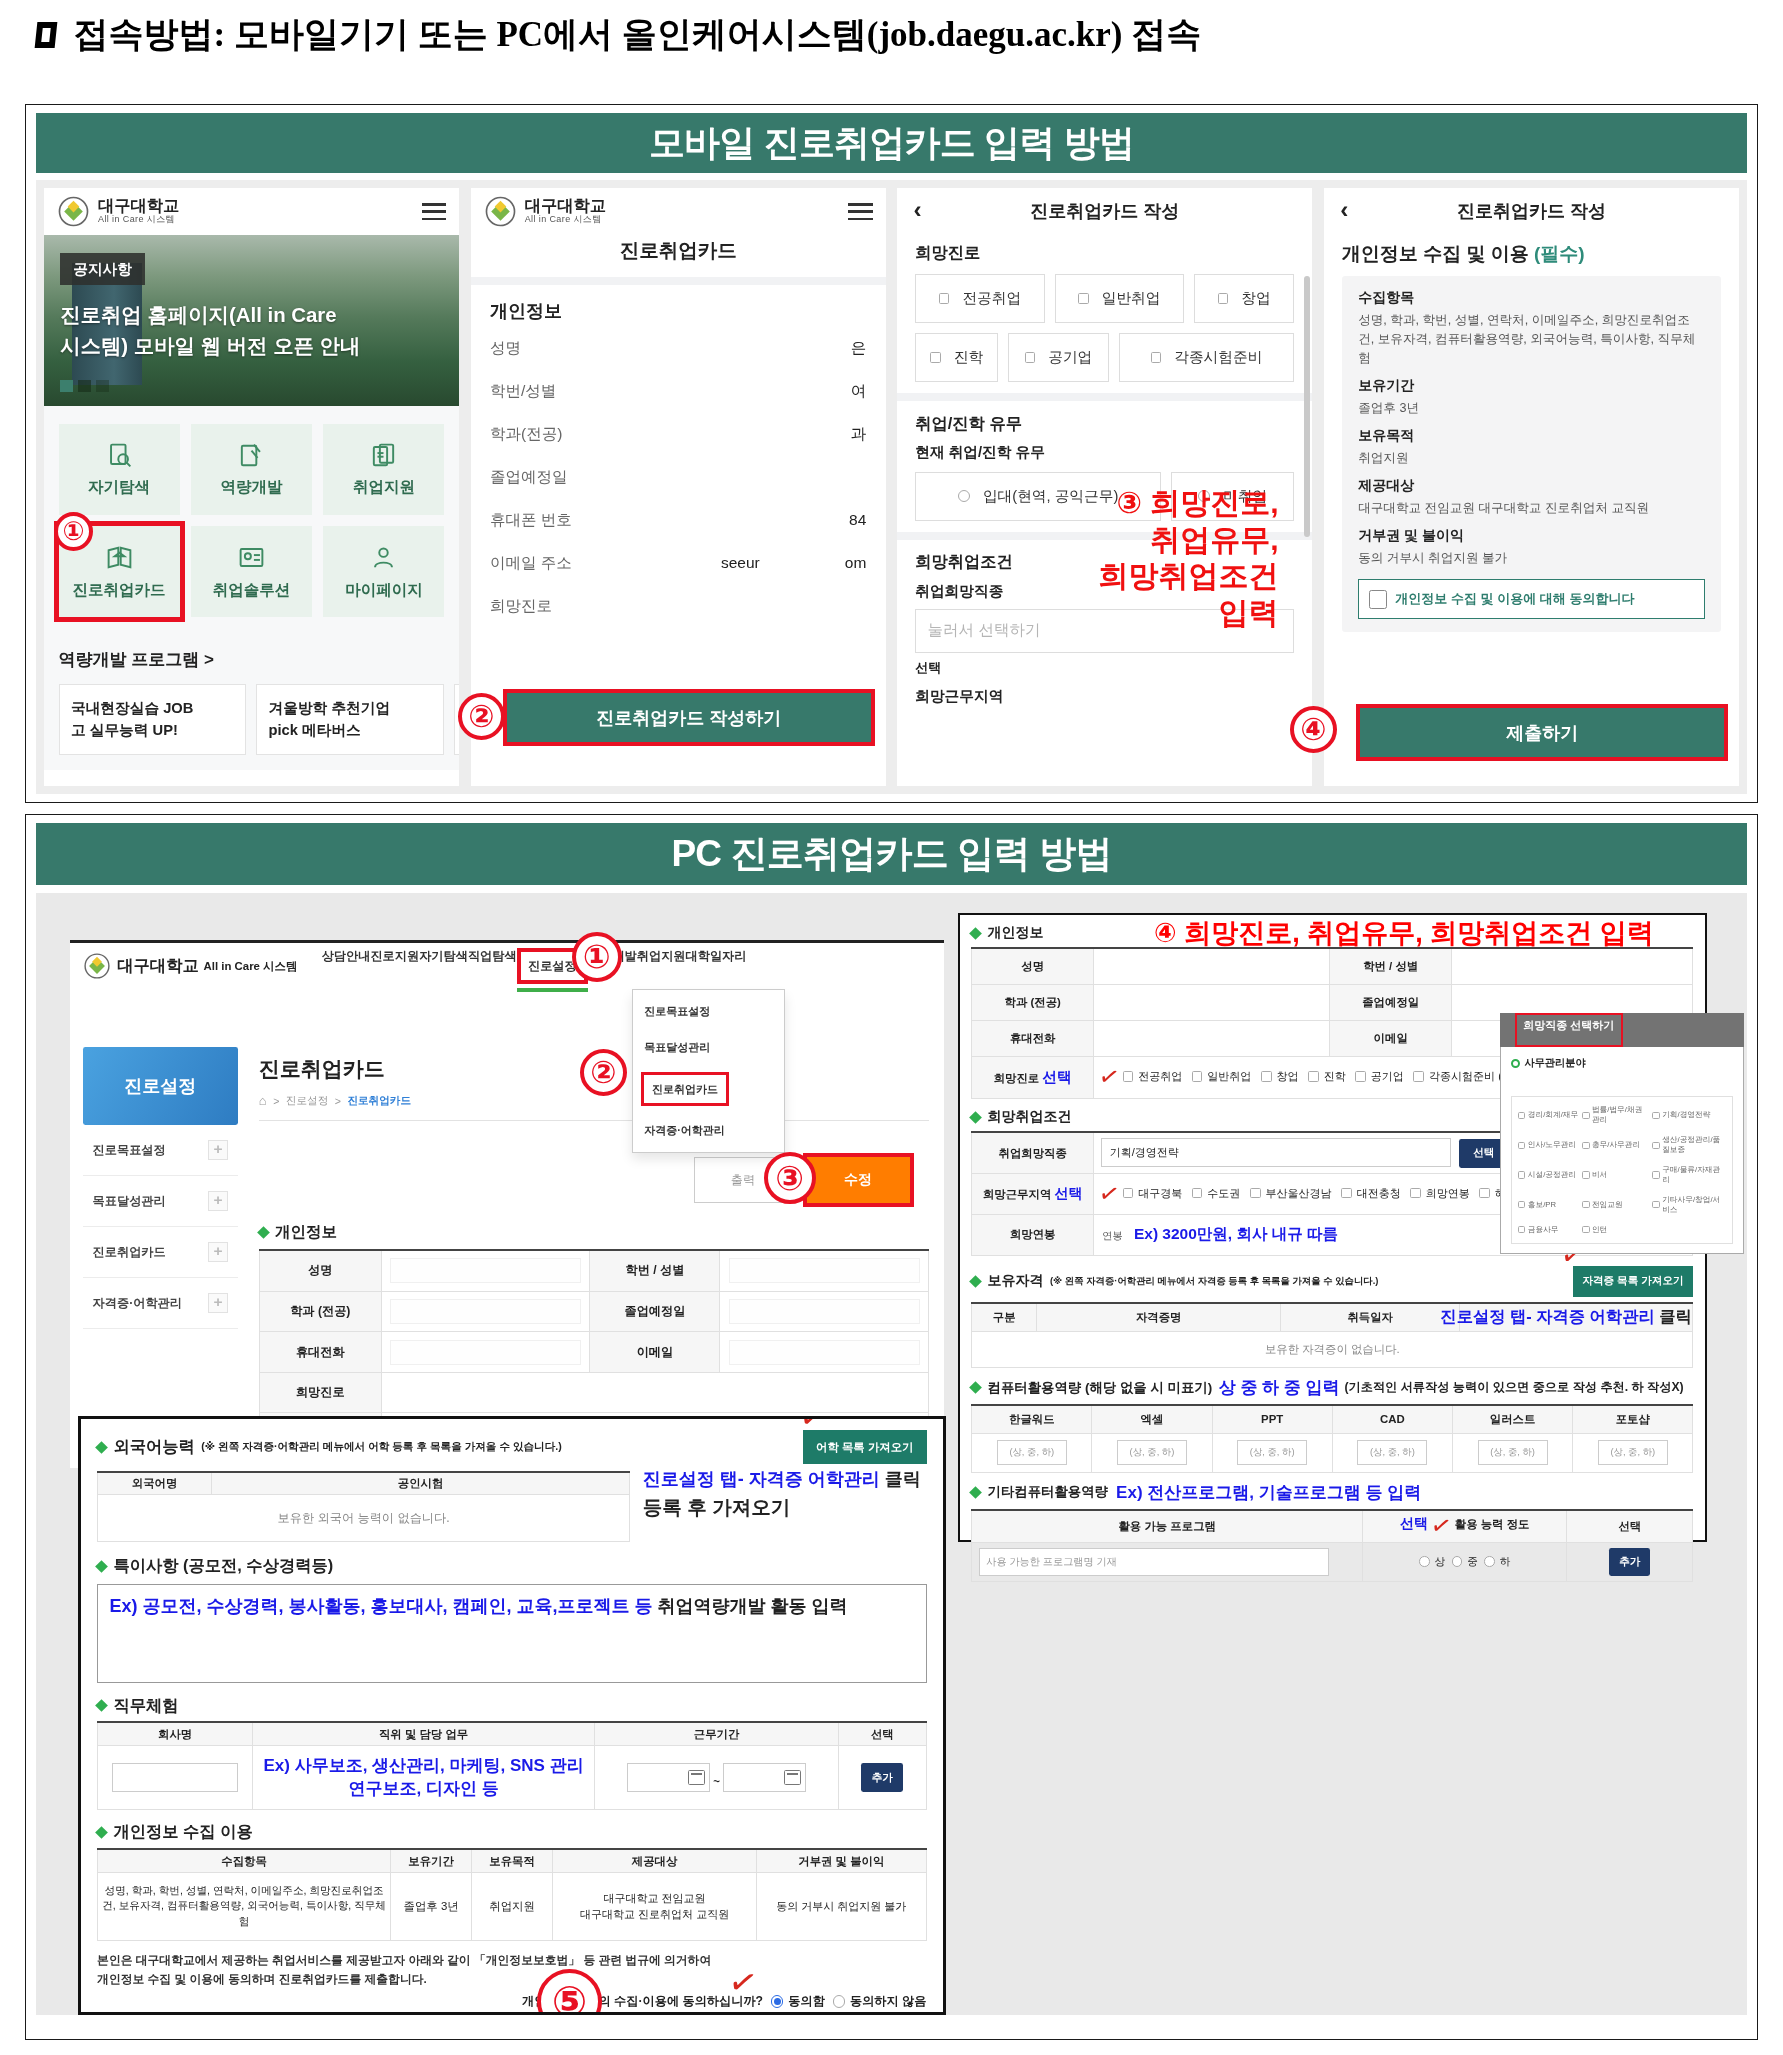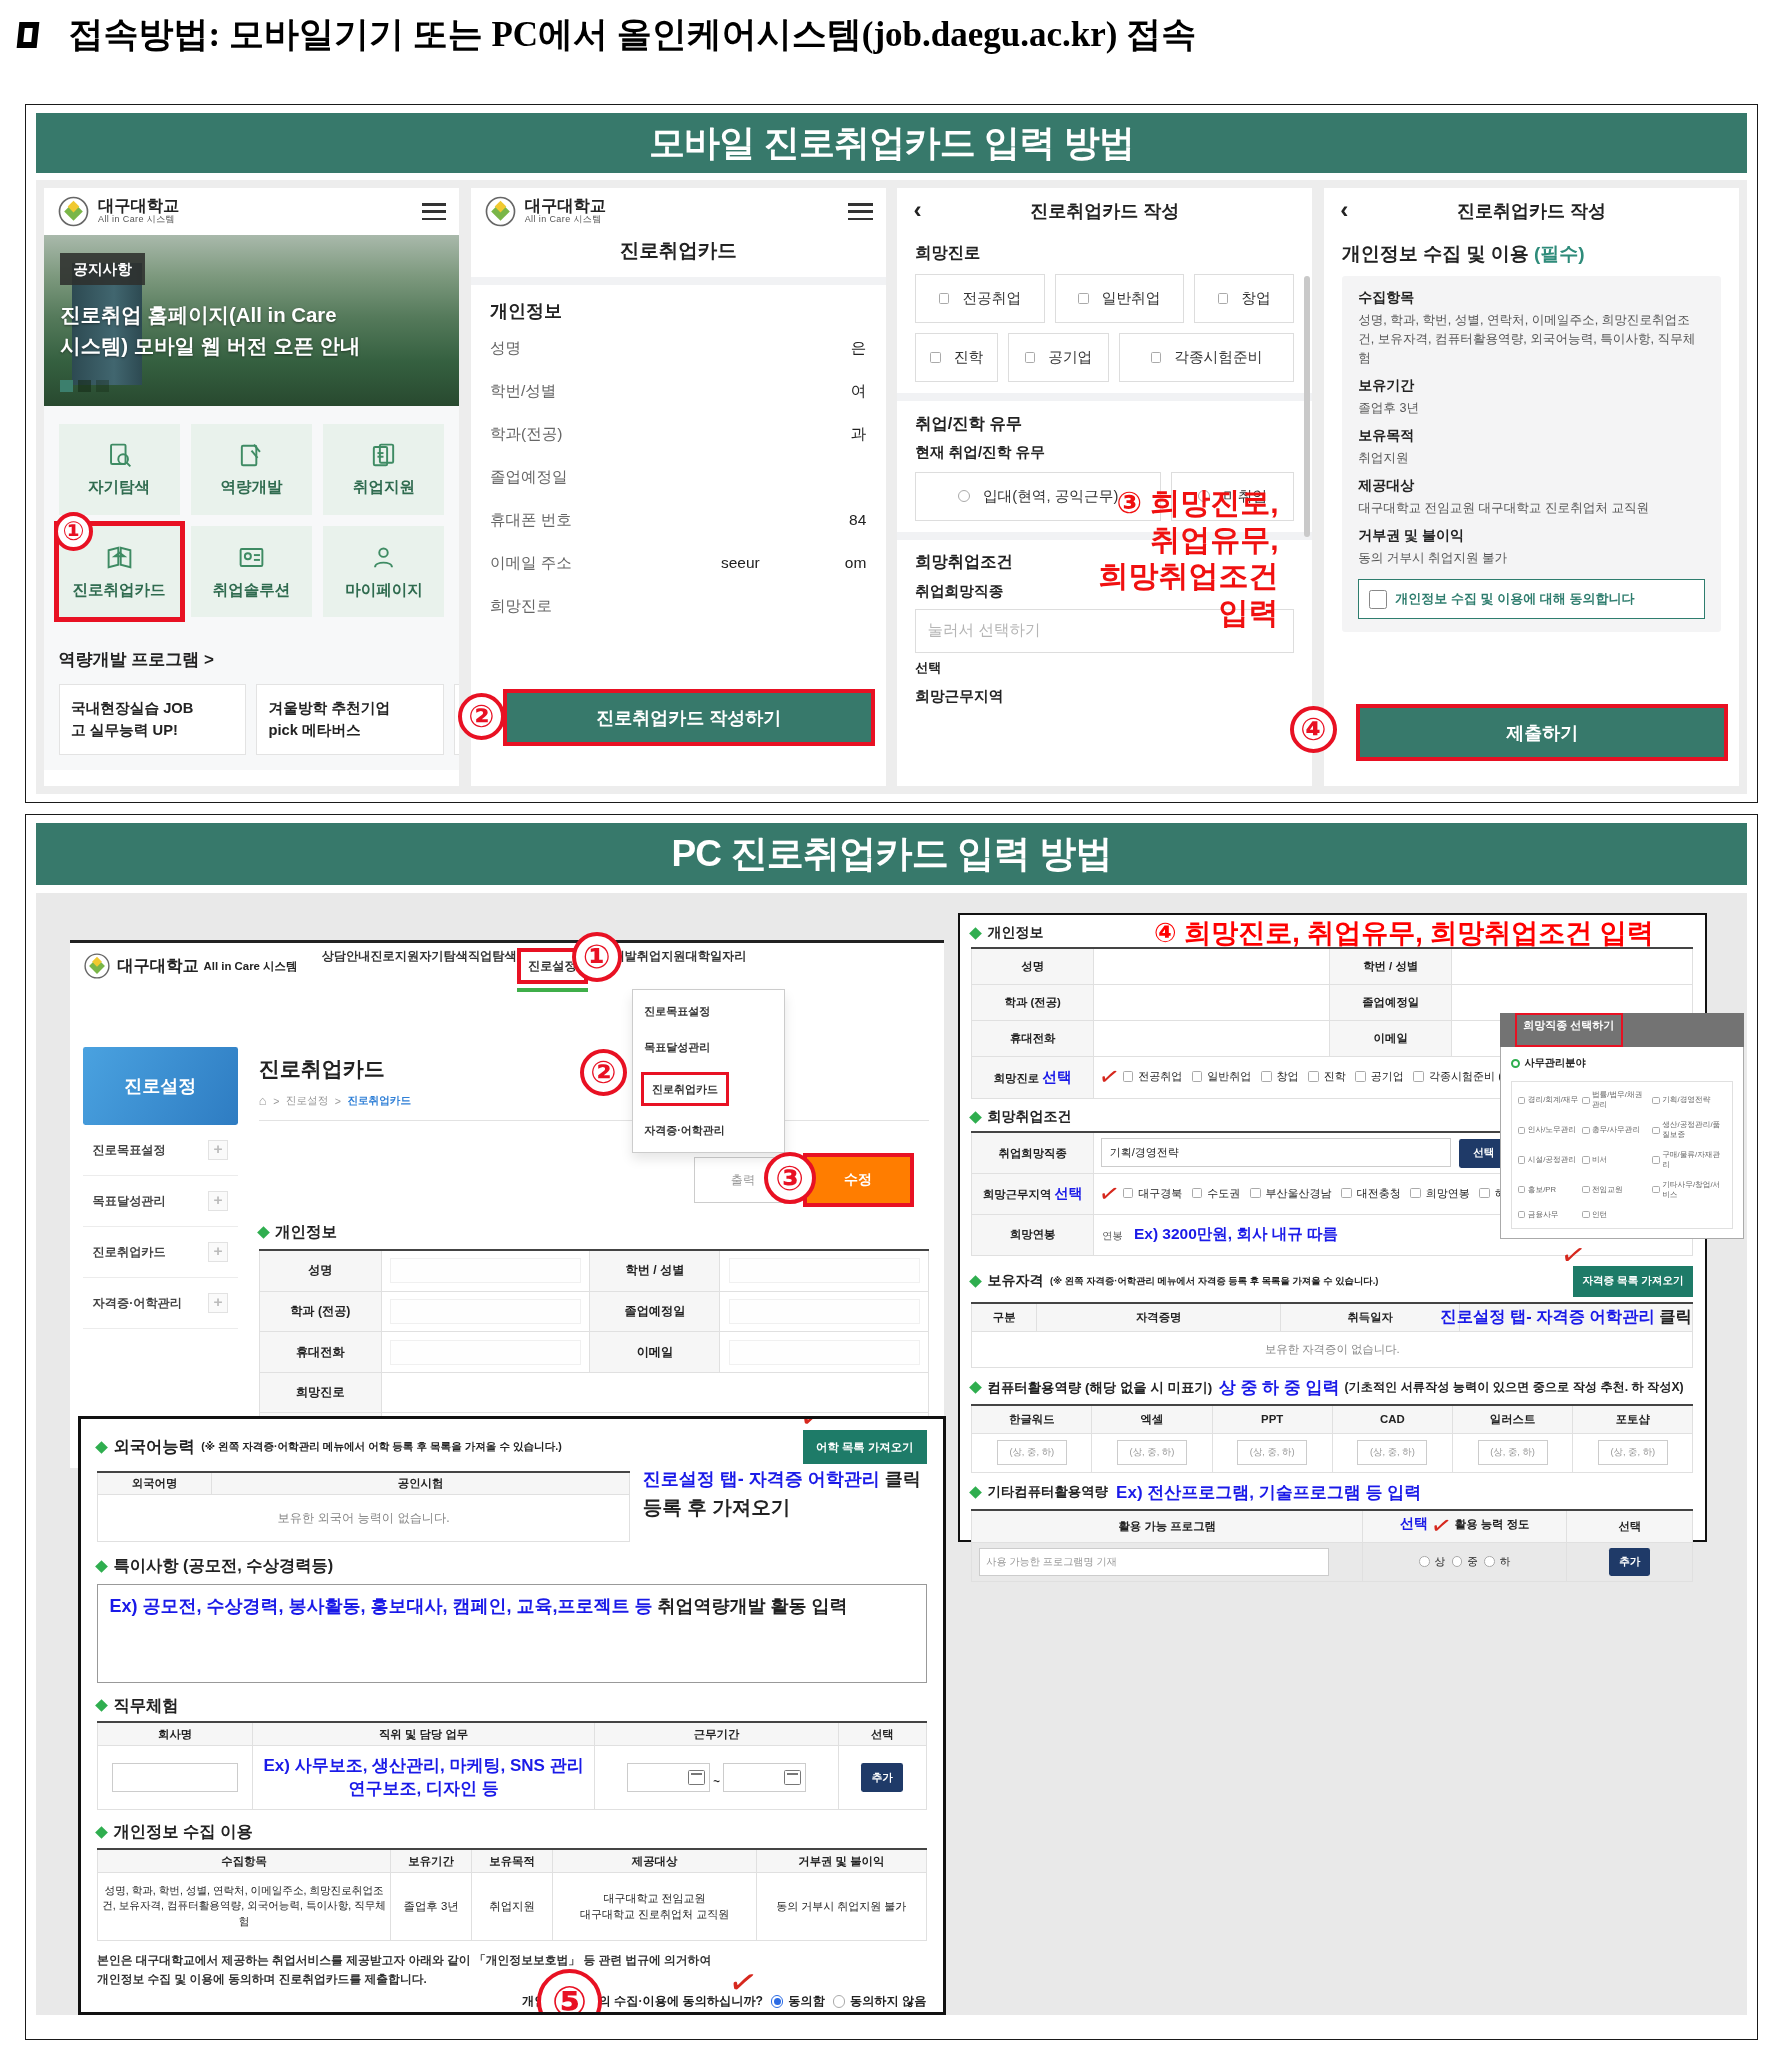--- a/index.html
+++ b/index.html
@@ -22,21 +22,21 @@
   .sh{display:flex;align-items:center;font-weight:800;color:#222}
   .bluetxt{color:#1a1ae8;font-weight:800}
   .inp{border:0.8px solid #ccc;background:#fff;box-sizing:border-box}
   .navybtn{background:#1f3a68;color:#fff;font-weight:700;display:flex;align-items:center;justify-content:center;border-radius:2.4px}
   .tealsm{background:#1e7b68;color:#fff;font-weight:700;display:flex;align-items:center;justify-content:center}
   .t{border-collapse:collapse;table-layout:fixed;width:100%;border-top:2.4px solid #444}
   .t th{background:#f6f6f6;font-weight:700}
   .t th,.t td{border:0.8px solid #e0e0e0;font-size:11.4px;text-align:center;vertical-align:middle;padding:3.3px;overflow:hidden}
   .lab{background:#f6f6f6!important;font-weight:700}
   
-  .title-row{position:absolute;left:18px;top:11.4px;display:flex;align-items:center;gap:31px;
+  .title-row{position:absolute;left:36px;top:11.4px;display:flex;align-items:center;gap:18px;
              font-family:"Liberation Serif","DejaVu Serif",serif;font-weight:800;font-size:35px;color:#000}
   .sqr{display:inline-block;width:19.5px;height:26px;border:6.5px solid #000;transform:skewX(-6deg);box-sizing:border-box}
   
   .obox{position:absolute;border:1.6px solid #1a1a1a;background:#fff;box-sizing:border-box}
   .banner{position:absolute;left:9.8px;right:9.8px;top:8.1px;height:60px;background:#37796b;color:#fff;
           display:flex;align-items:center;justify-content:center;font-weight:800;font-size:36px;letter-spacing:-0.8px}
   
   .phones{position:absolute;left:9.8px;right:9.8px;top:75px;bottom:8.1px;background:#ededed;display:flex;gap:11.4px;padding:8.1px;box-sizing:border-box}
   .phone{flex:1;background:#fff;position:relative;overflow:hidden}
   .phead{height:47px;display:flex;align-items:center;padding:0 13px;gap:8.1px}
@@ -133,21 +133,21 @@
       box-sizing:border-box;padding:9.8px 11.4px;overflow:visible}
   .rp .t th,.rp .t td{font-size:11.4px}
   .rpann{position:absolute;left:194px;top:0;font-size:27px;font-weight:900;color:#f00;white-space:nowrap;z-index:7}
   .cal{display:inline-block;width:14.7px;height:13px;border:1.6px solid #777;border-radius:1.6px;position:relative;vertical-align:-2.4px}
   .cal::before{content:"";position:absolute;left:1.6px;right:1.6px;top:2.4px;height:1.6px;background:#777}
   .popup{position:absolute;left:540px;top:98px;width:244px;z-index:8}
   .pophead{height:34px;background:#737373;display:flex;padding:0 15px}
   .pophead span{border:2.4px solid #e81123;color:#fff;font-size:11px;font-weight:800;padding:3.3px 6.5px}
   .popbody{background:#fff;border:0.8px solid #aaa;border-top:0;padding:9.8px}
   .ring{display:inline-block;width:9px;height:9px;border:2.4px solid #2fae4f;border-radius:50%;margin-right:4.9px;box-sizing:border-box}
-  .popgrid{margin-top:11px;border:0.8px solid #e0e0e0;padding:8.1px 6.5px;display:grid;grid-template-columns:1fr 1.1fr 1.2fr;
+  .popgrid{margin-top:26px;border:0.8px solid #e0e0e0;padding:8.1px 6.5px;display:grid;grid-template-columns:1fr 1.1fr 1.2fr;
            column-gap:3.3px;row-gap:9.8px;font-size:7.7px;color:#666}
   .popgrid .pi{display:flex;align-items:center}
   .popgrid .cbx{width:7.3px;height:7.3px;margin-right:2.4px;border-width:0.8px}
 </style>
 </head>
 <body>
 
 <div class="page">
 
   <div class="title-row">

